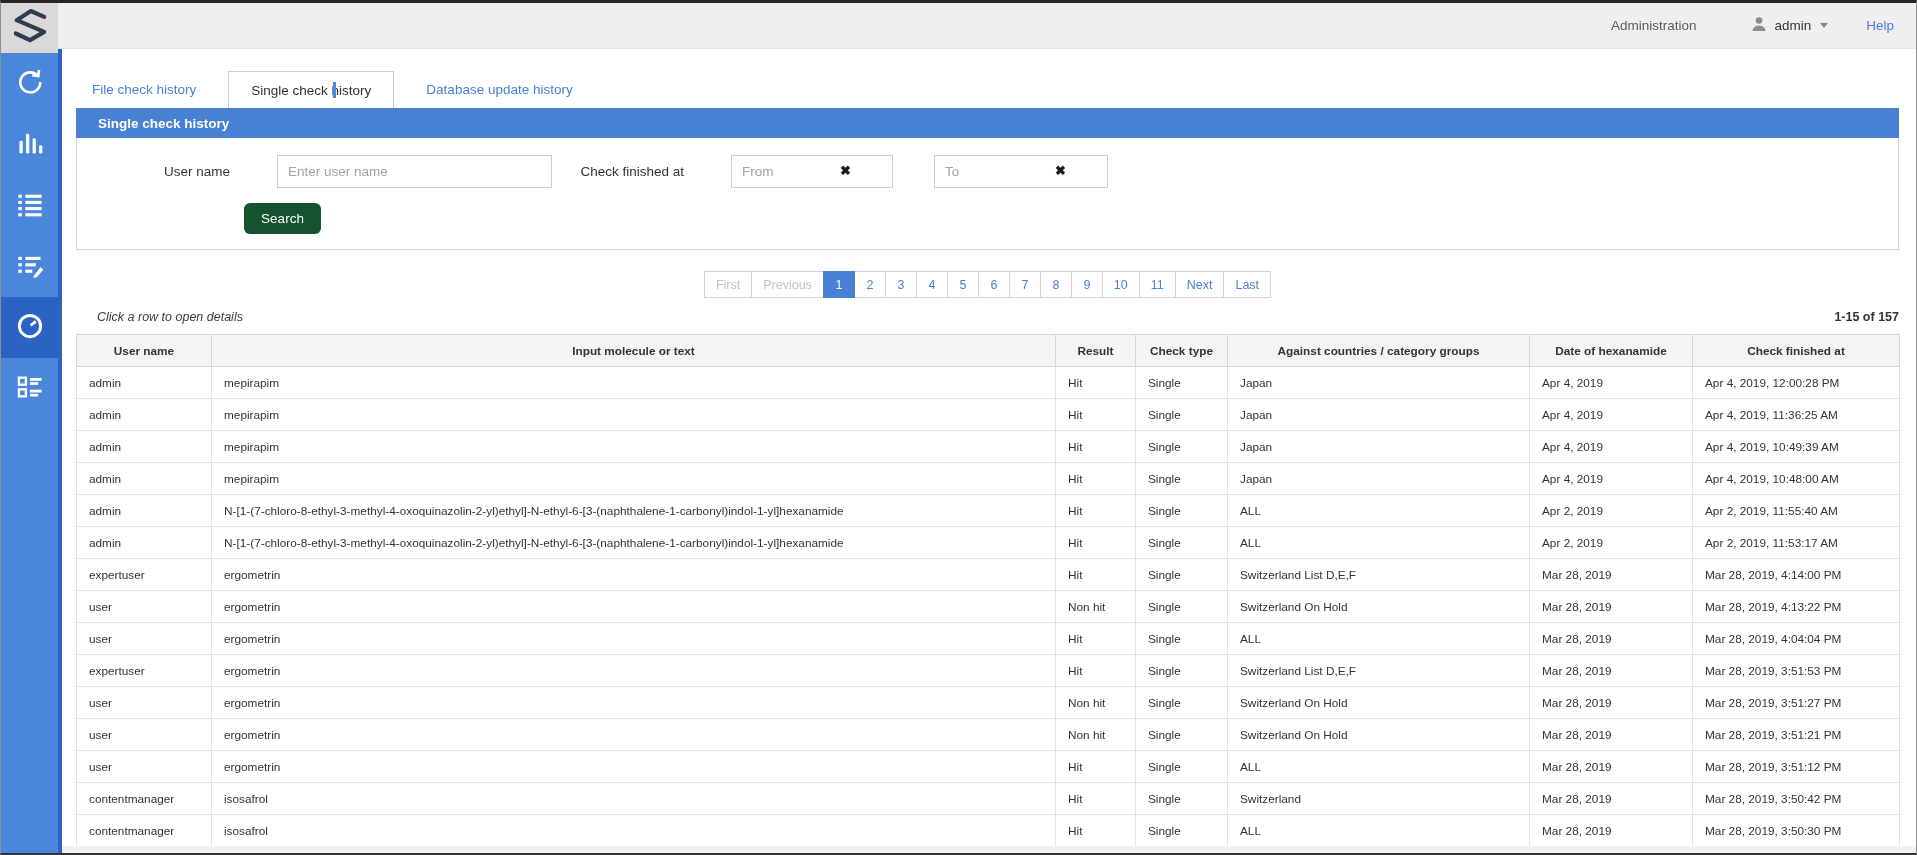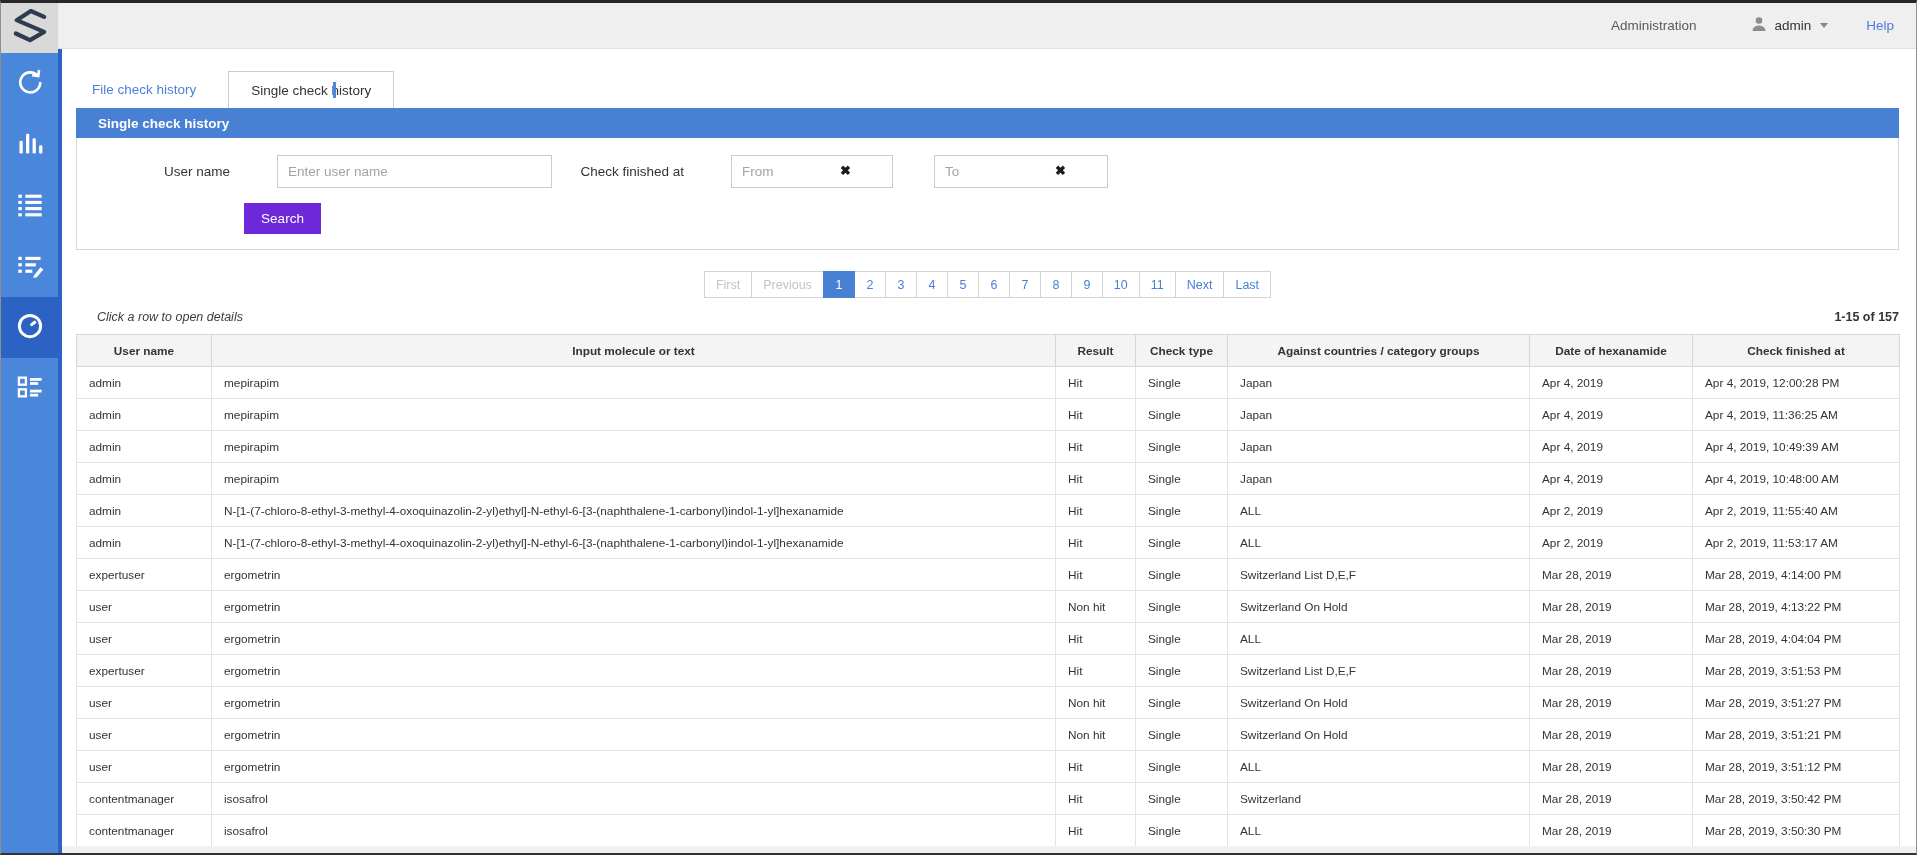--- a/index.html
+++ b/index.html
@@ -101,23 +101,23 @@
   .wrap-to { left:824px; width:174px; }
   .date-wrap .txt-input { position:static; width:100%; height:33px; padding-right:14px; }
   .clear-btn {
     position:absolute; right:9px; top:8px;
     font-size:13px; font-weight:bold; color:#1a1a1a;
     cursor:pointer; line-height:16px;
   }
   .search-btn {
     position:absolute; left:167px; top:65px;
     width:77px; height:31px;
-    background:#6d28d9; color:#fff; border:none;
+    background:#14532d; color:#fff; border:none;
     font-family:"Liberation Sans", sans-serif;
-    font-size:13.5px; border-radius:0; cursor:pointer;
+    font-size:13.5px; border-radius:6px; cursor:pointer;
   }
   
   .pagination-row { margin-top:21px; display:flex; justify-content:center; }
   .pg-btn {
     min-width:32px; height:27px;
     border:1px solid #d4d4d4; margin-left:-1px;
     display:flex; align-items:center; justify-content:center;
     font-size:12.5px; padding:0 11px;
     background:#fff; color:#4a80d8; cursor:pointer;
   }
@@ -252,20 +252,23 @@
     <div class="content">
       <div class="inner">
 
         <div class="tabs">
             <div class="tab">
               <span>File check history</span>
             </div>
             <div class="tab active">
               <span>Single check history</span>
               <span class="text-cursor"></span>
+            </div>
+            <div class="tab">
+              <span>Database update history</span>
             </div>
           </div>
 
         <div class="panel-header">
           <span>Single check history</span>
         </div>
 
         <div class="panel-body">
           <label class="form-label lbl-username">User name</label>
           <input class="txt-input in-username" type="text" placeholder="Enter user name" style="">

